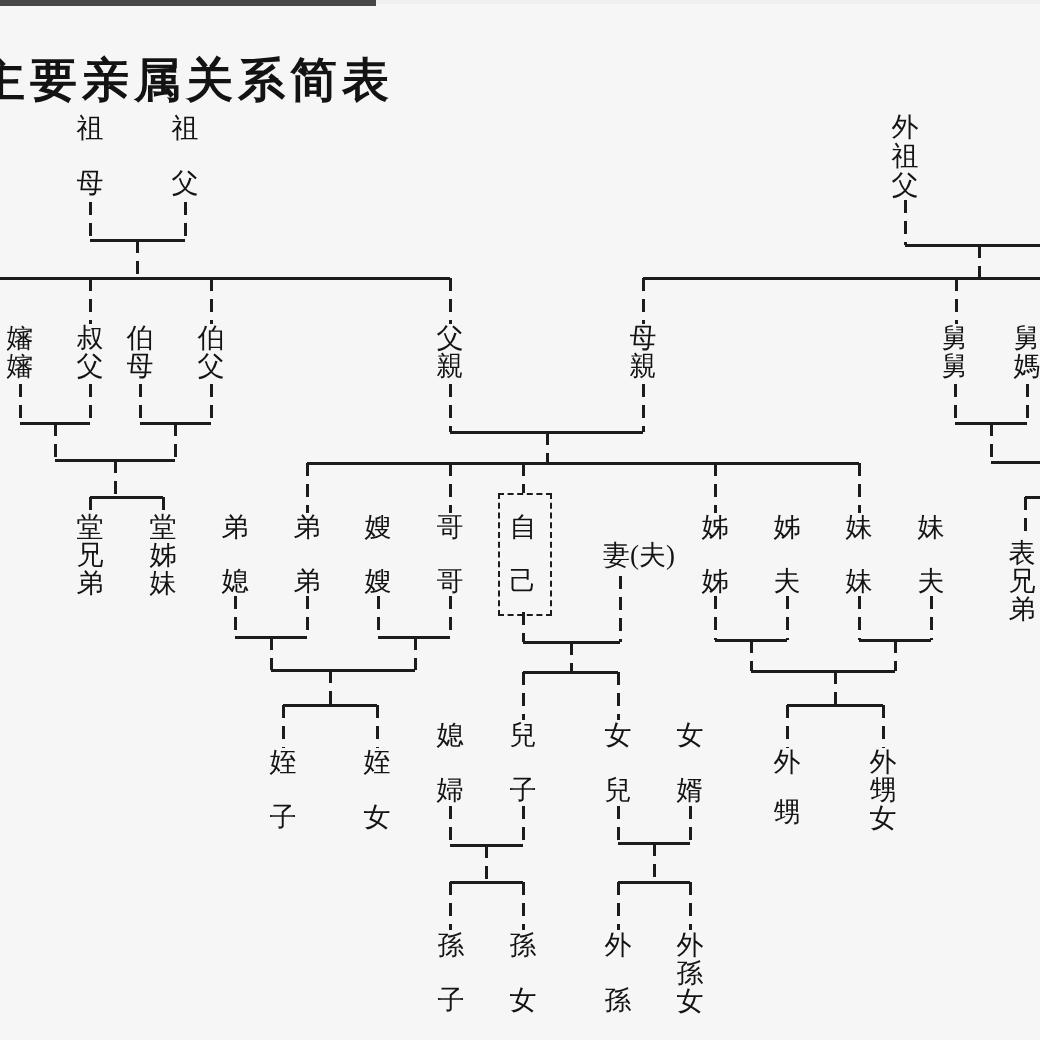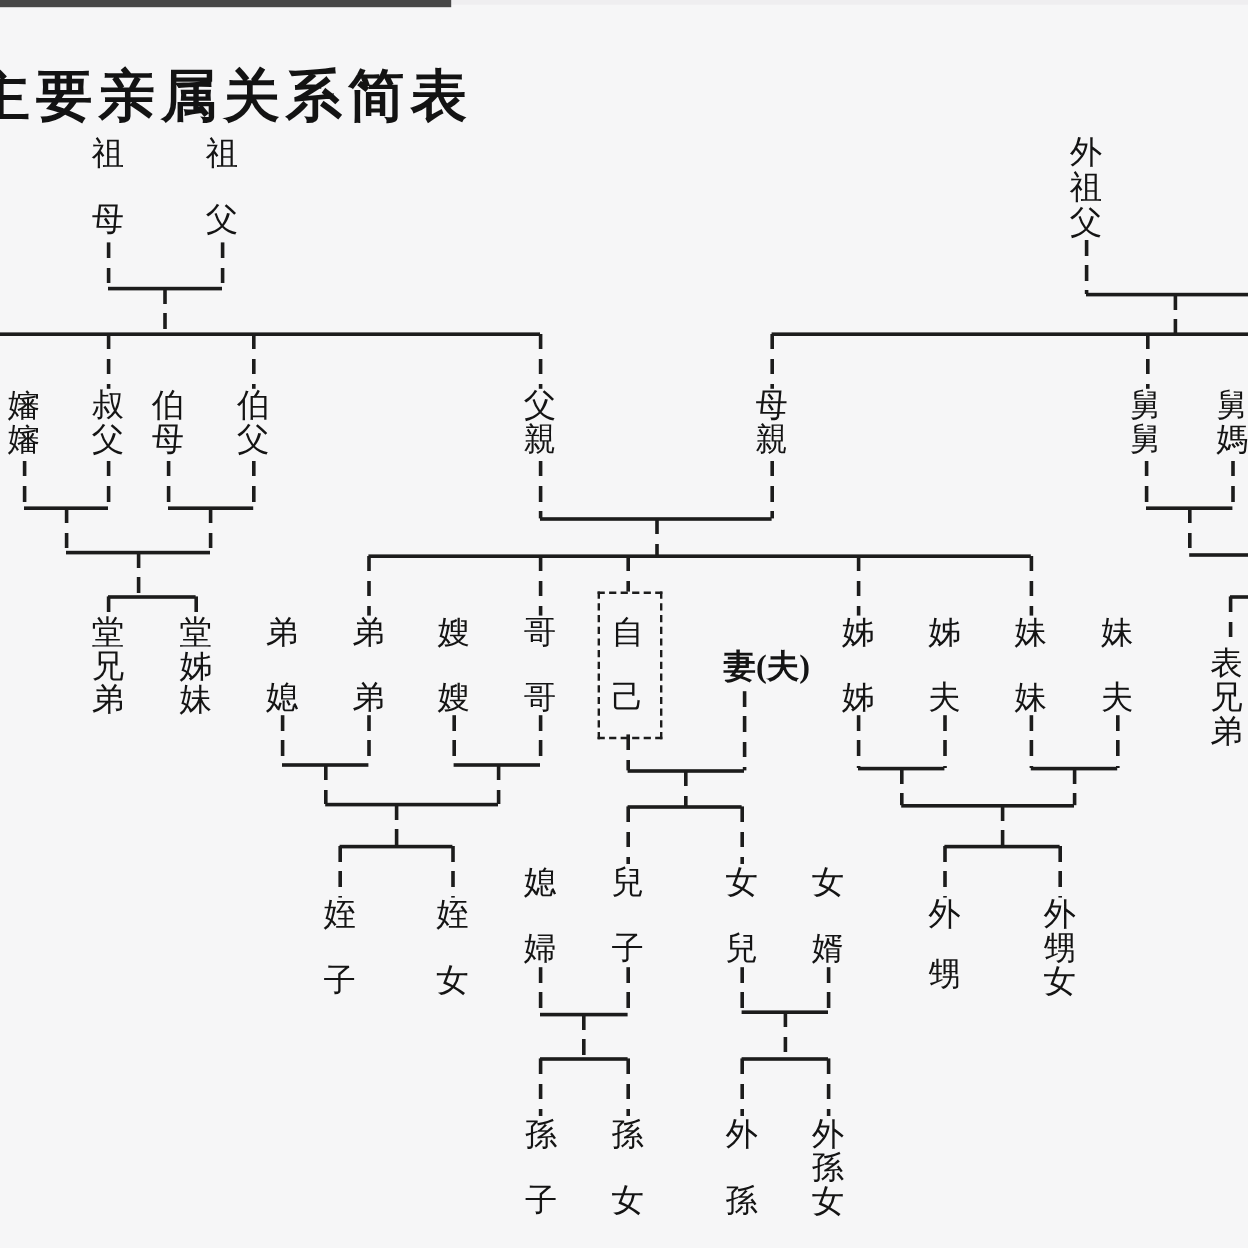--- a/index.html
+++ b/index.html
@@ -8,21 +8,21 @@
   .top-strip{position:absolute;left:0;top:0;width:1040px;height:4px;background:#efeef0;}
   .top-bar{position:absolute;left:0;top:0;width:376px;height:6px;background:#474747;}
   .page-title{position:absolute;left:-22px;top:18px;font-size:47px;font-weight:bold;
               letter-spacing:5px;color:#131313;white-space:nowrap;}
   .hline{position:absolute;height:3px;background:#1c1c1c;}
   .vdash{position:absolute;width:3px;
          background:repeating-linear-gradient(180deg,#1c1c1c 0 13px,transparent 13px 21px);}
   .node{position:absolute;width:34px;color:#141414;font-size:27px;text-align:center;}
   .node .ch{display:flex;align-items:center;justify-content:center;}
   .node-h{position:absolute;color:#141414;font-size:27px;white-space:nowrap;height:28px;
-          line-height:28px;font-weight:bold;}
+          line-height:28px;}
   .self-box{position:absolute;border:2px dashed #1c1c1c;background:transparent;}
 </style>
 </head>
 <body>
 
 <div id="canvas">
   <div class="top-strip"></div>
   <div class="top-bar"></div>
   <h1 class="page-title">主要亲属关系简表</h1>
   <div class="self-box" style="left: 498px; top: 493px; width: 50px; height: 119px;"></div>

